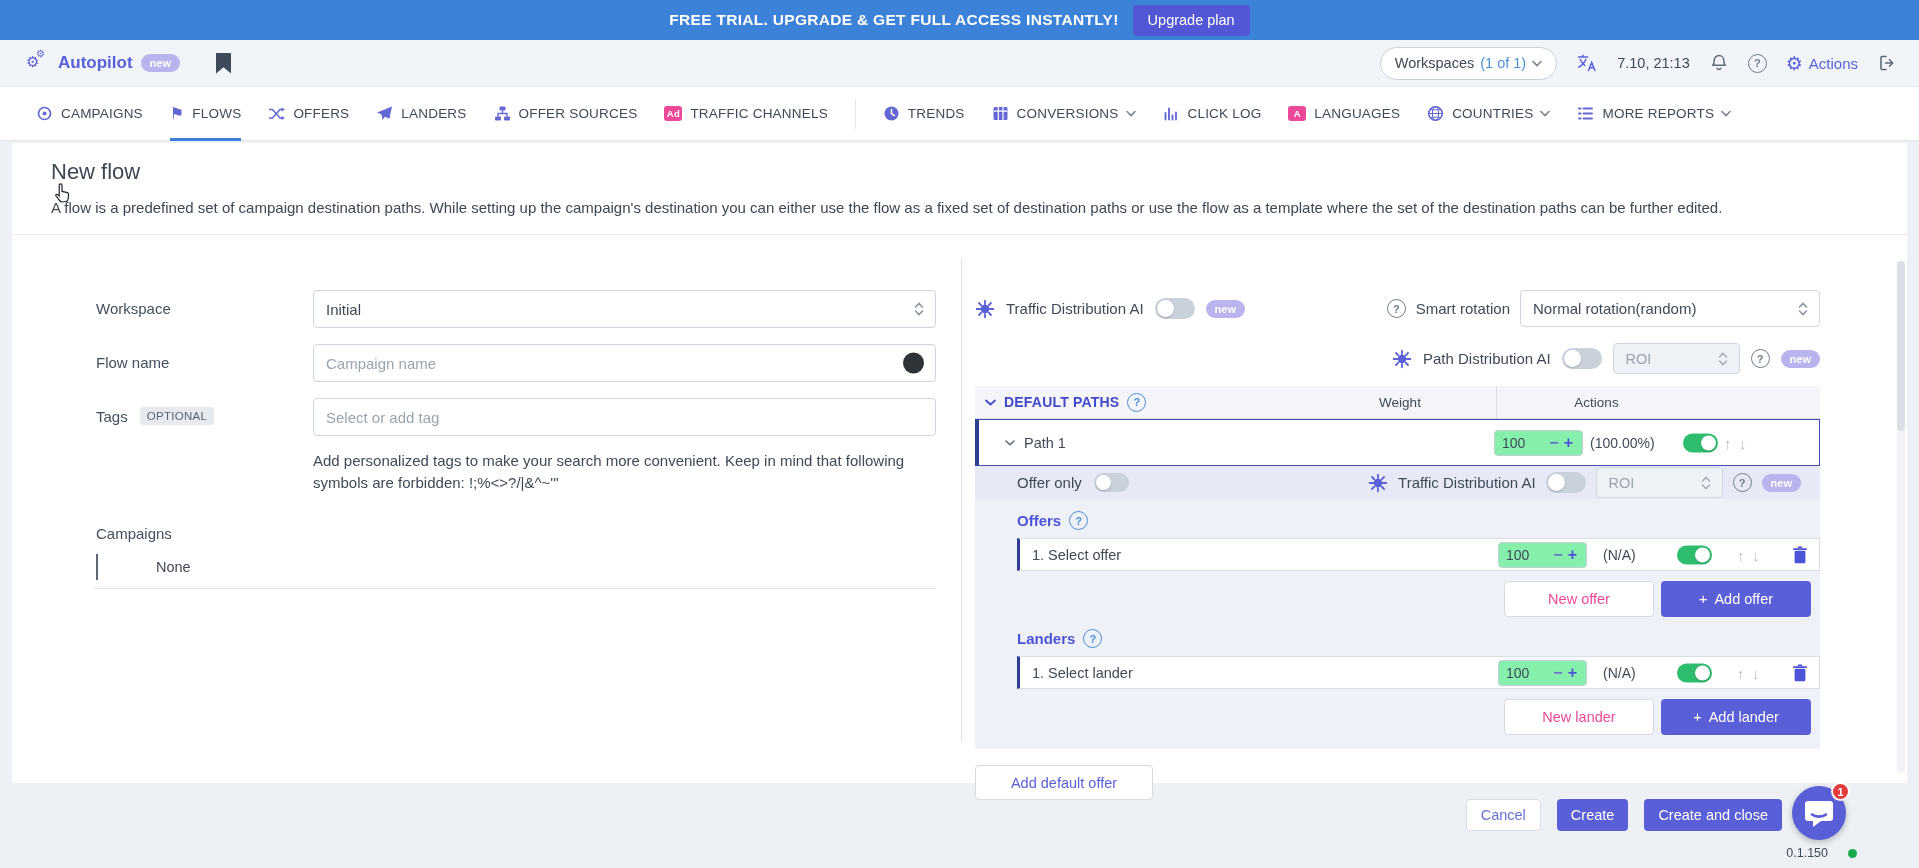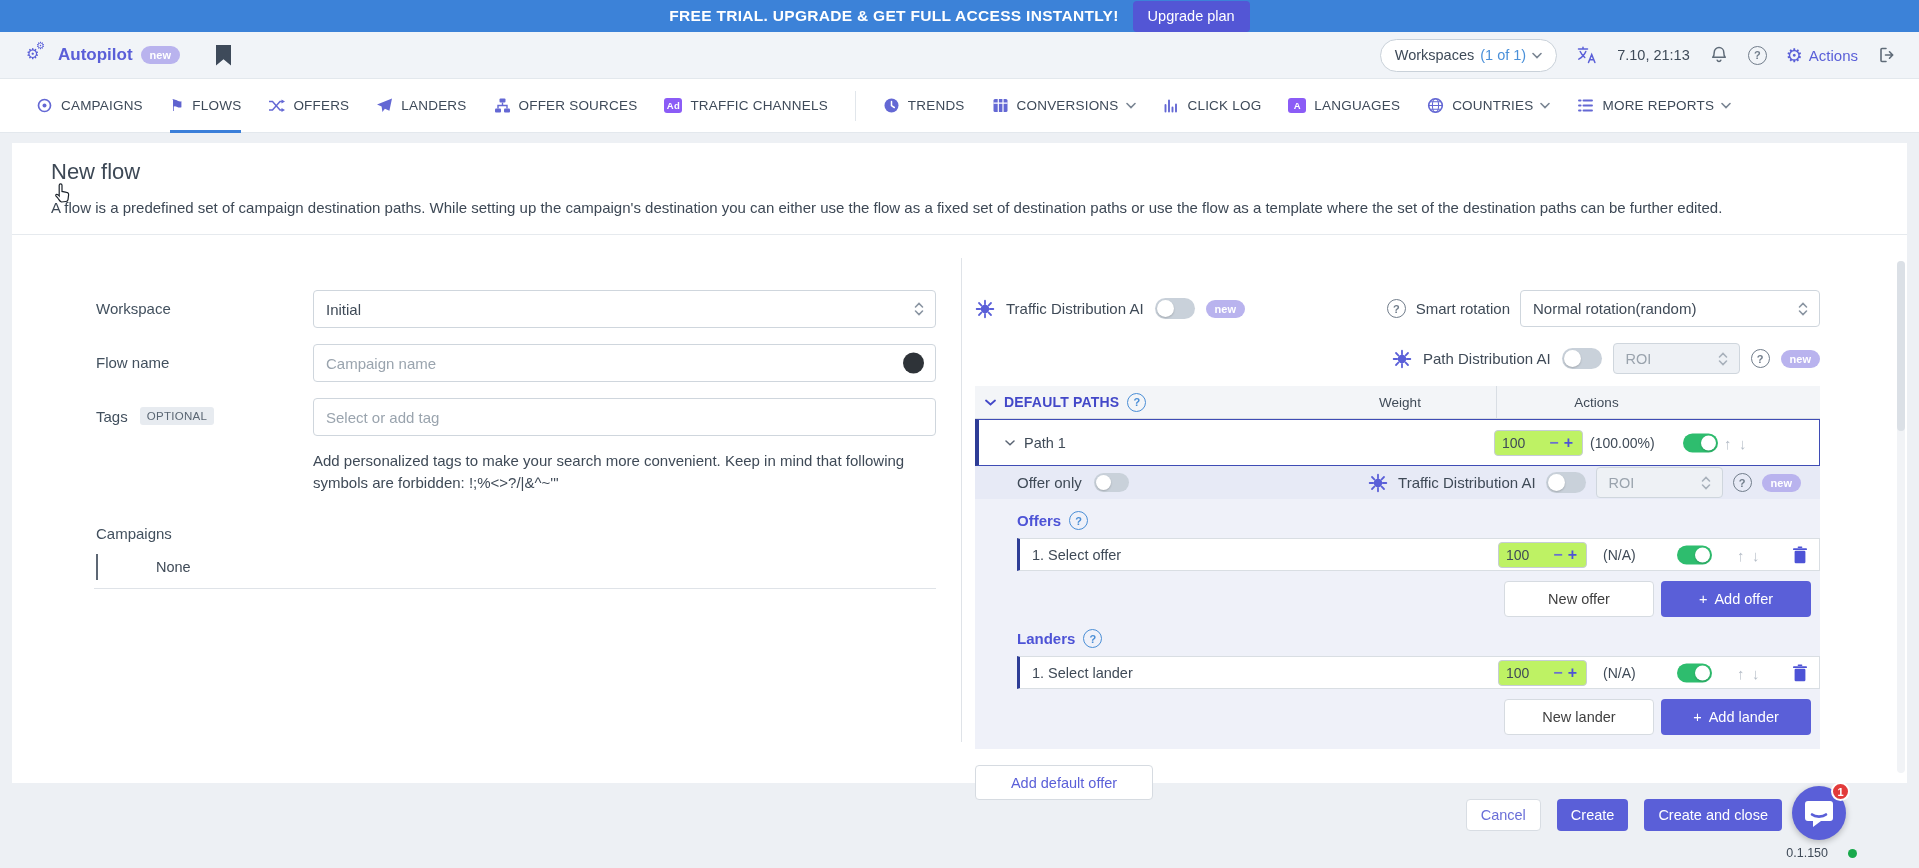--- a/index.html
+++ b/index.html
@@ -1,20 +1,20 @@
 <!DOCTYPE html>
 <html><head>
 <meta charset="utf-8">
 <style>
   * { margin:0; padding:0; box-sizing:border-box; }
   body { font-family:"Liberation Sans", sans-serif; background:#e9edf2; }
   .screen { position:relative; width:1919px; height:868px; overflow:hidden; background:#edf0f4; }
 
   
-  .banner { height:32px; background:#3c82d8; display:flex; align-items:center; justify-content:center; gap:14px; }
+  .banner { height:40px; background:#3c82d8; display:flex; align-items:center; justify-content:center; gap:14px; }
   .banner-text { color:#fff; font-size:15.5px; font-weight:bold; letter-spacing:.3px; }
   .upgrade-btn { background:#5356d5; color:#fff; border:none; border-radius:4px; height:31px; padding:0 15px; font-size:14.5px; font-family:inherit; cursor:pointer; }
 
   
   .header { height:46px; background:#f1f4f8; display:flex; align-items:center; padding:0 22px 0 26px; }
   .brand { display:flex; align-items:center; gap:8px; }
   .brand-gears { position:relative; width:24px; height:24px; color:#5a5fd8; }
   .brand-gears .g1 { position:absolute; left:0; top:2px; font-size:15px; }
   .brand-gears .g2 { position:absolute; left:10px; top:-3px; font-size:10px; }
   .brand-name { color:#5a5fd8; font-weight:bold; font-size:17px; }
@@ -28,21 +28,21 @@
   .qmark.blue { border-color:#4a8ed6; color:#4a8ed6; }
   .settings-link { display:flex; align-items:center; gap:6px; color:#5a5fd8; font-size:15px; cursor:pointer; }
   .gear-glyph { font-size:19px; color:#5a5fd8; line-height:1; }
 
   
   .tabs { height:55px; background:#fff; border-top:1px solid #e3e8ed; border-bottom:1px solid #e3e8ed; display:flex; align-items:center; padding-left:36px; gap:27px; }
   .tab { position:relative; height:100%; display:flex; align-items:center; gap:8px; font-size:13.5px; color:#3e4a59; letter-spacing:.2px; cursor:pointer; white-space:nowrap; }
   .tab.active::after { content:""; position:absolute; left:0; right:0; bottom:-1px; height:3px; background:#3b7fd9; }
   .tab svg { flex:none; }
   .flag-glyph { color:#5f63cf; font-size:16px; line-height:1; }
-  .ad-badge, .lang-badge { background:#8b5cf6; color:#fff; border-radius:3px; font-size:9.5px; font-weight:bold; width:18px; height:15px; display:inline-flex; align-items:center; justify-content:center; }
+  .ad-badge, .lang-badge { background:#ec4899; color:#fff; border-radius:3px; font-size:9.5px; font-weight:bold; width:18px; height:15px; display:inline-flex; align-items:center; justify-content:center; }
   .tab-sep { width:1px; height:30px; background:#e1e6eb; }
   .caret { margin-left:-1px; }
 
   
   .card { position:absolute; left:12px; right:12px; top:143px; height:640px; background:#fff; }
   .page-title { padding:16px 0 0 39px; font-size:22px; color:#3d4855; }
   .page-desc { padding:11px 60px 0 39px; font-size:15px; color:#3d4855; line-height:1.65; max-width:1880px; }
   .head-divider { margin-top:13px; border-bottom:1px solid #e6eaee; }
   .cursor-pointer-svg { position:absolute; left:40px; top:36px; }
 
@@ -83,36 +83,36 @@
   .p-row2 { margin-top:16px; height:31px; display:flex; align-items:center; justify-content:flex-end; gap:11px; }
 
   .paths-box { margin-top:12px; }
   .paths-header { position:relative; height:33px; background:#f3f5f8; border-bottom:1px solid #d9dee4; display:flex; align-items:center; padding-left:10px; gap:8px; }
   .dp-title { color:#4348c8; font-weight:bold; font-size:14px; letter-spacing:.2px; }
   .col-head { position:absolute; top:0; height:100%; display:flex; align-items:center; justify-content:center; font-size:13.5px; color:#3f4a57; }
   .col-weight { left:365px; width:120px; }
   .col-actions { left:521px; width:200px; border-left:1px solid #d9dee4; }
   .path-row { position:relative; height:47px; background:#fff; border:1px solid #3f4cb5; border-left:4px solid #2e3d96; display:flex; align-items:center; padding-left:26px; gap:9px; font-size:14.5px; }
   .abs { position:absolute; top:50%; transform:translateY(-50%); }
-  .weight-box { display:flex; align-items:center; width:89px; height:26px; border:1px solid #c6cdd5; border-radius:4px; background:#bef264; padding:0 7px; font-size:14px; color:#3f4a57; }
+  .weight-box { display:flex; align-items:center; width:89px; height:26px; border:1px solid #c6cdd5; border-radius:4px; background:#86efac; padding:0 7px; font-size:14px; color:#3f4a57; }
   .weight-box .num { flex:1; }
   .wminus { color:#6a71ce; font-size:16px; font-weight:bold; cursor:pointer; padding:0 3px; }
   .wplus { color:#4d53d6; font-size:16px; font-weight:bold; cursor:pointer; padding:0 2px; }
   .pct { font-size:14px; color:#3f4a57; }
   .arr { color:#b7bfc9; font-size:15px; cursor:pointer; }
   .arr + .arr { margin-left:2px; }
 
   .path-content { background:#eff1f9; padding-bottom:14px; }
   .offer-only-strip { height:33px; background:#e7eaf6; display:flex; align-items:center; padding:0 19px 0 42px; gap:12px; }
   .strip-right { margin-left:auto; display:flex; align-items:center; gap:10px; }
   .section-head { display:flex; align-items:center; gap:8px; margin:12px 0 8px 42px; }
   .section-title { color:#4d53d6; font-weight:bold; font-size:15px; }
   .item-row { position:relative; margin-left:42px; width:803px; height:33px; background:#fff; border:1px solid #d9dee3; border-left:3px solid #2e3d96; display:flex; align-items:center; padding-left:12px; font-size:14.5px; color:#3f4a57; }
   .btns-row { margin:10px 9px 0 0; display:flex; justify-content:flex-end; gap:7px; }
-  .btn-outline { width:150px; height:36px; background:#fff; border:1px solid #d6dbe1; border-radius:4px; color:#404040; font-size:14.5px; font-family:inherit; cursor:pointer; display:flex; align-items:center; justify-content:center; gap:7px; }
+  .btn-outline { width:150px; height:36px; background:#fff; border:1px solid #d6dbe1; border-radius:4px; color:#ec4899; font-size:14.5px; font-family:inherit; cursor:pointer; display:flex; align-items:center; justify-content:center; gap:7px; }
   .btn-solid { width:150px; height:36px; background:#5a5fd8; border:none; border-radius:4px; color:#fff; font-size:14.5px; font-family:inherit; cursor:pointer; display:flex; align-items:center; justify-content:center; gap:7px; }
   .add-default-btn { margin-top:16px; width:178px; height:35px; background:#fff; border:1px solid #d6dbe1; border-radius:4px; color:#5a5fd8; font-size:14.5px; font-family:inherit; cursor:pointer; }
 
   
   .footer-actions { position:absolute; top:799px; right:137px; display:flex; gap:16px; }
   .f-btn { height:32px; border-radius:4px; font-size:14.5px; font-family:inherit; cursor:pointer; padding:0 14px; }
   .f-cancel { background:#fff; border:1px solid #d8dde3; color:#6a6fd8; }
   .f-primary { background:#5a5fd8; border:none; color:#fff; }
   .chat-bubble { position:absolute; right:73px; top:786px; width:54px; height:54px; border-radius:50%; background:#5a5fd8; cursor:pointer; box-shadow:0 2px 6px rgba(0,0,0,.25); }
   .chat-badge { position:absolute; top:-4px; right:-4px; width:19px; height:19px; border-radius:50%; background:#e23b3b; border:2px solid #fff; color:#fff; font-size:11px; font-weight:bold; display:flex; align-items:center; justify-content:center; }

